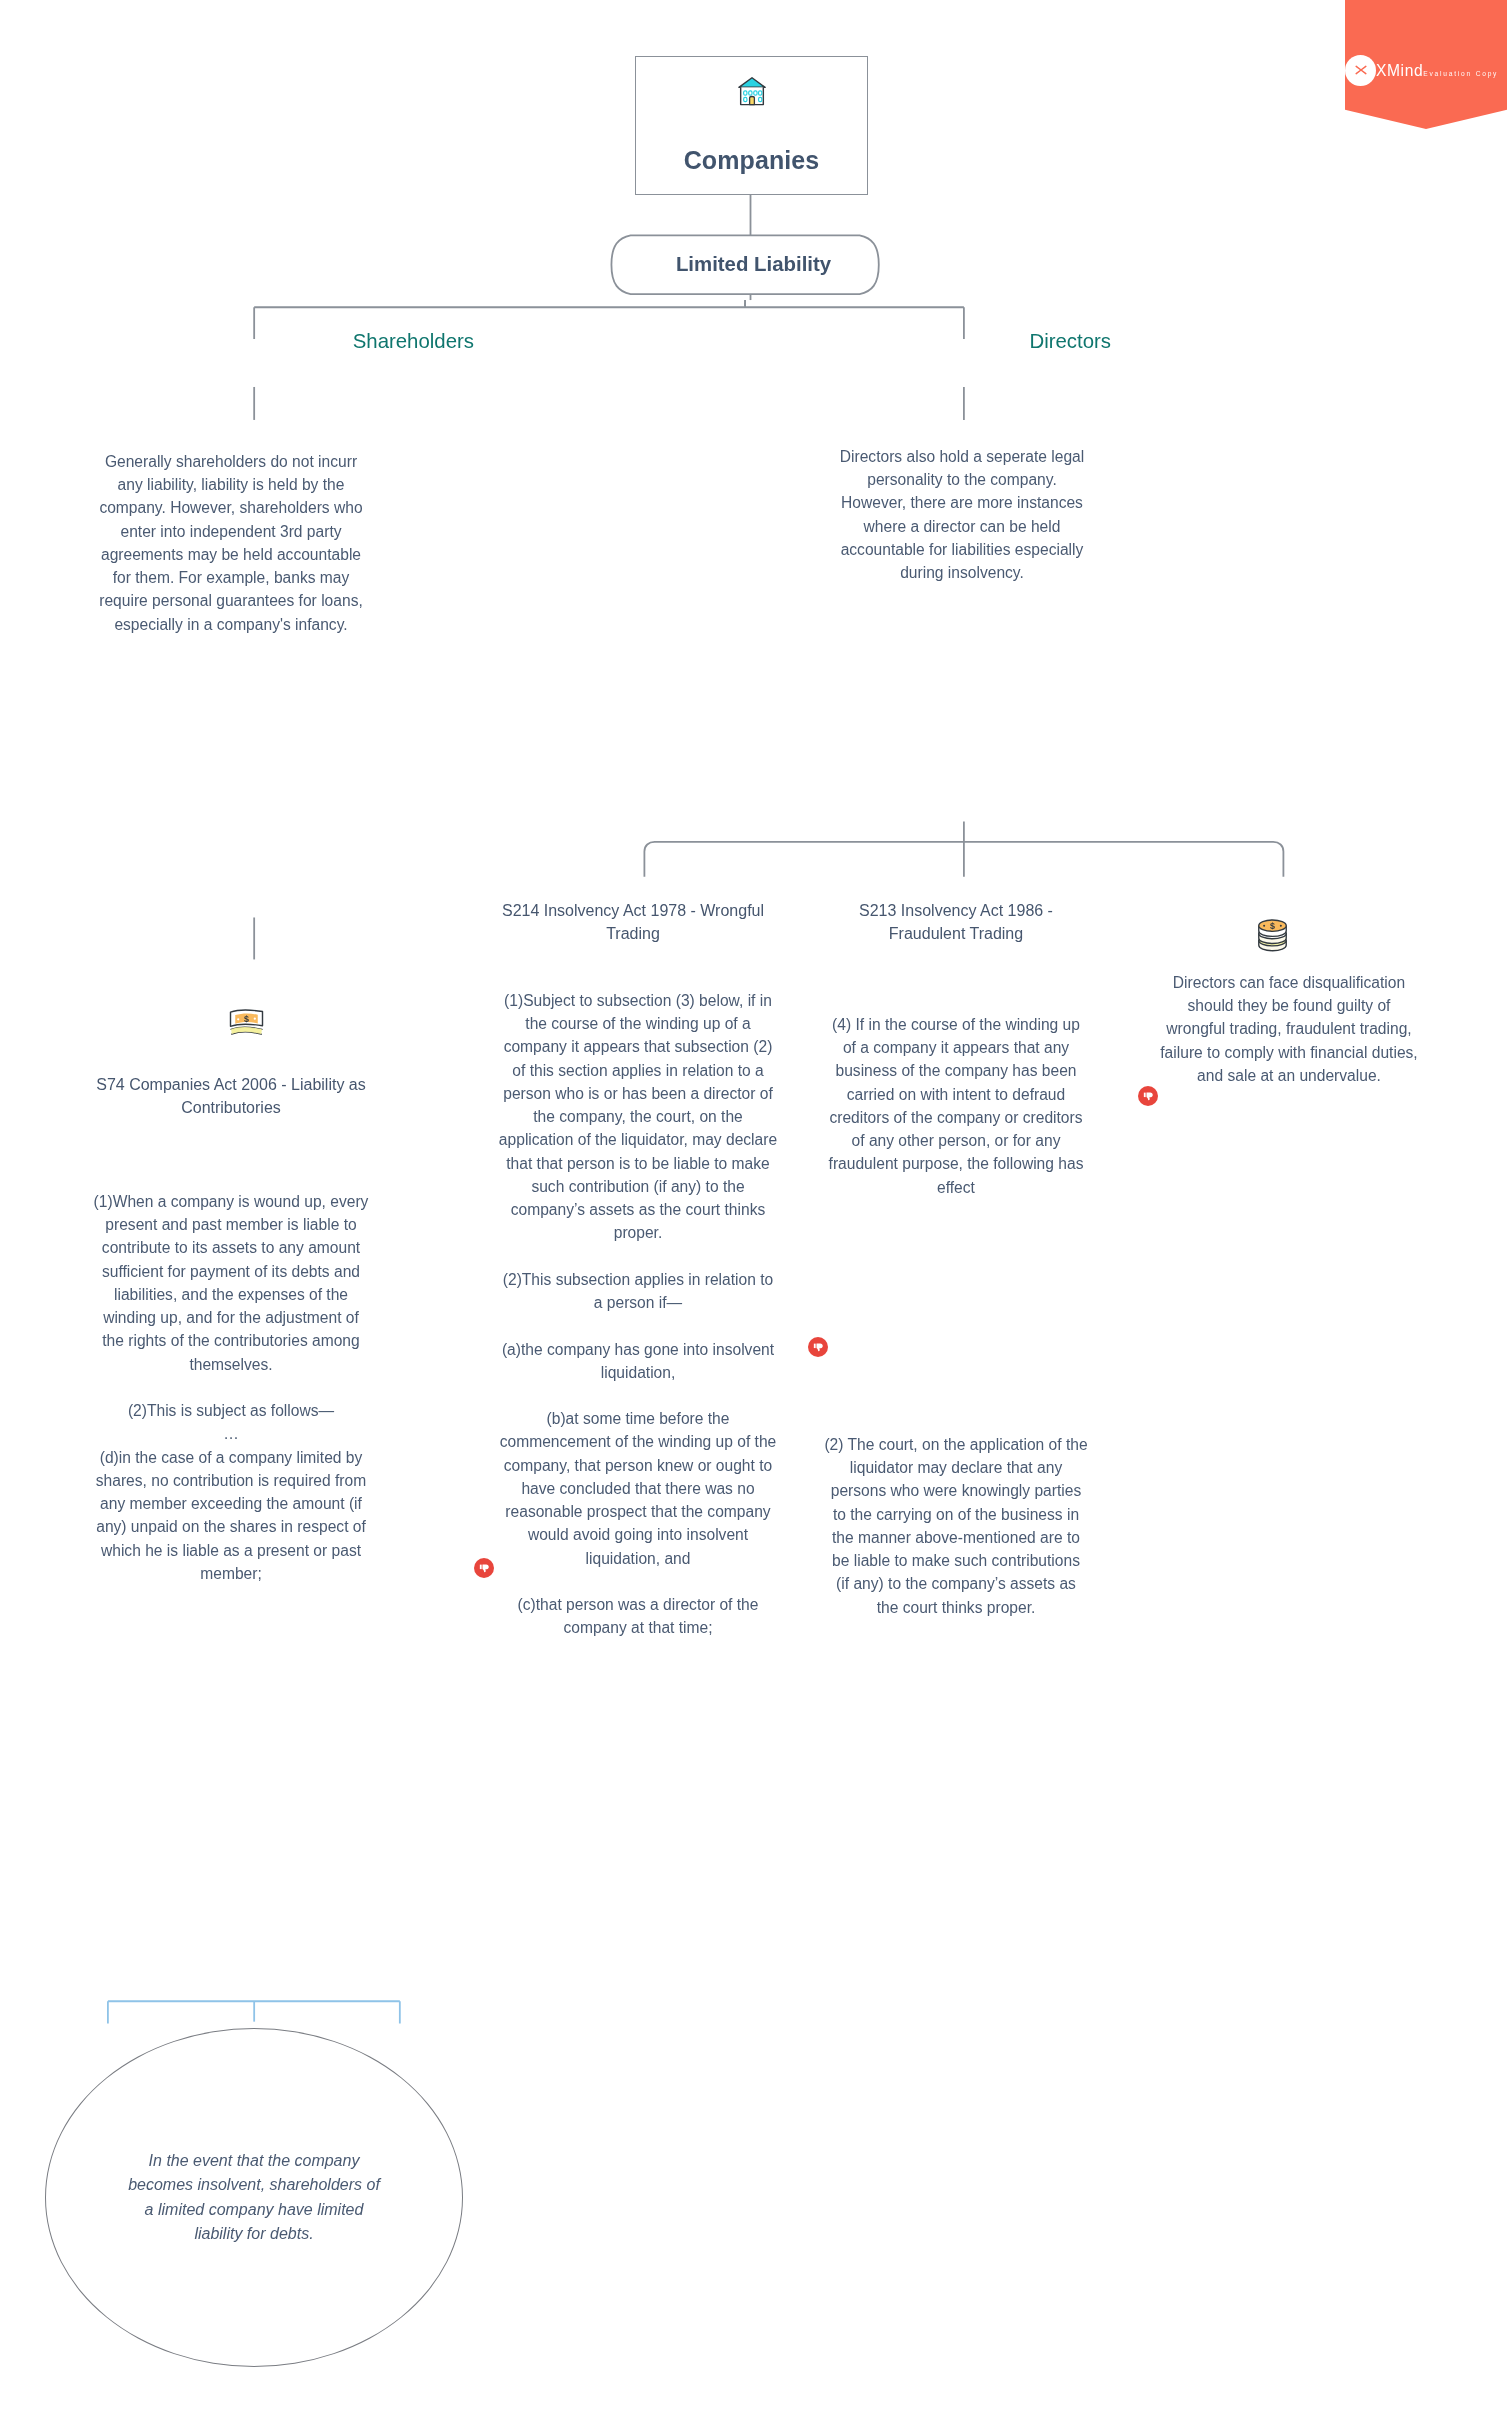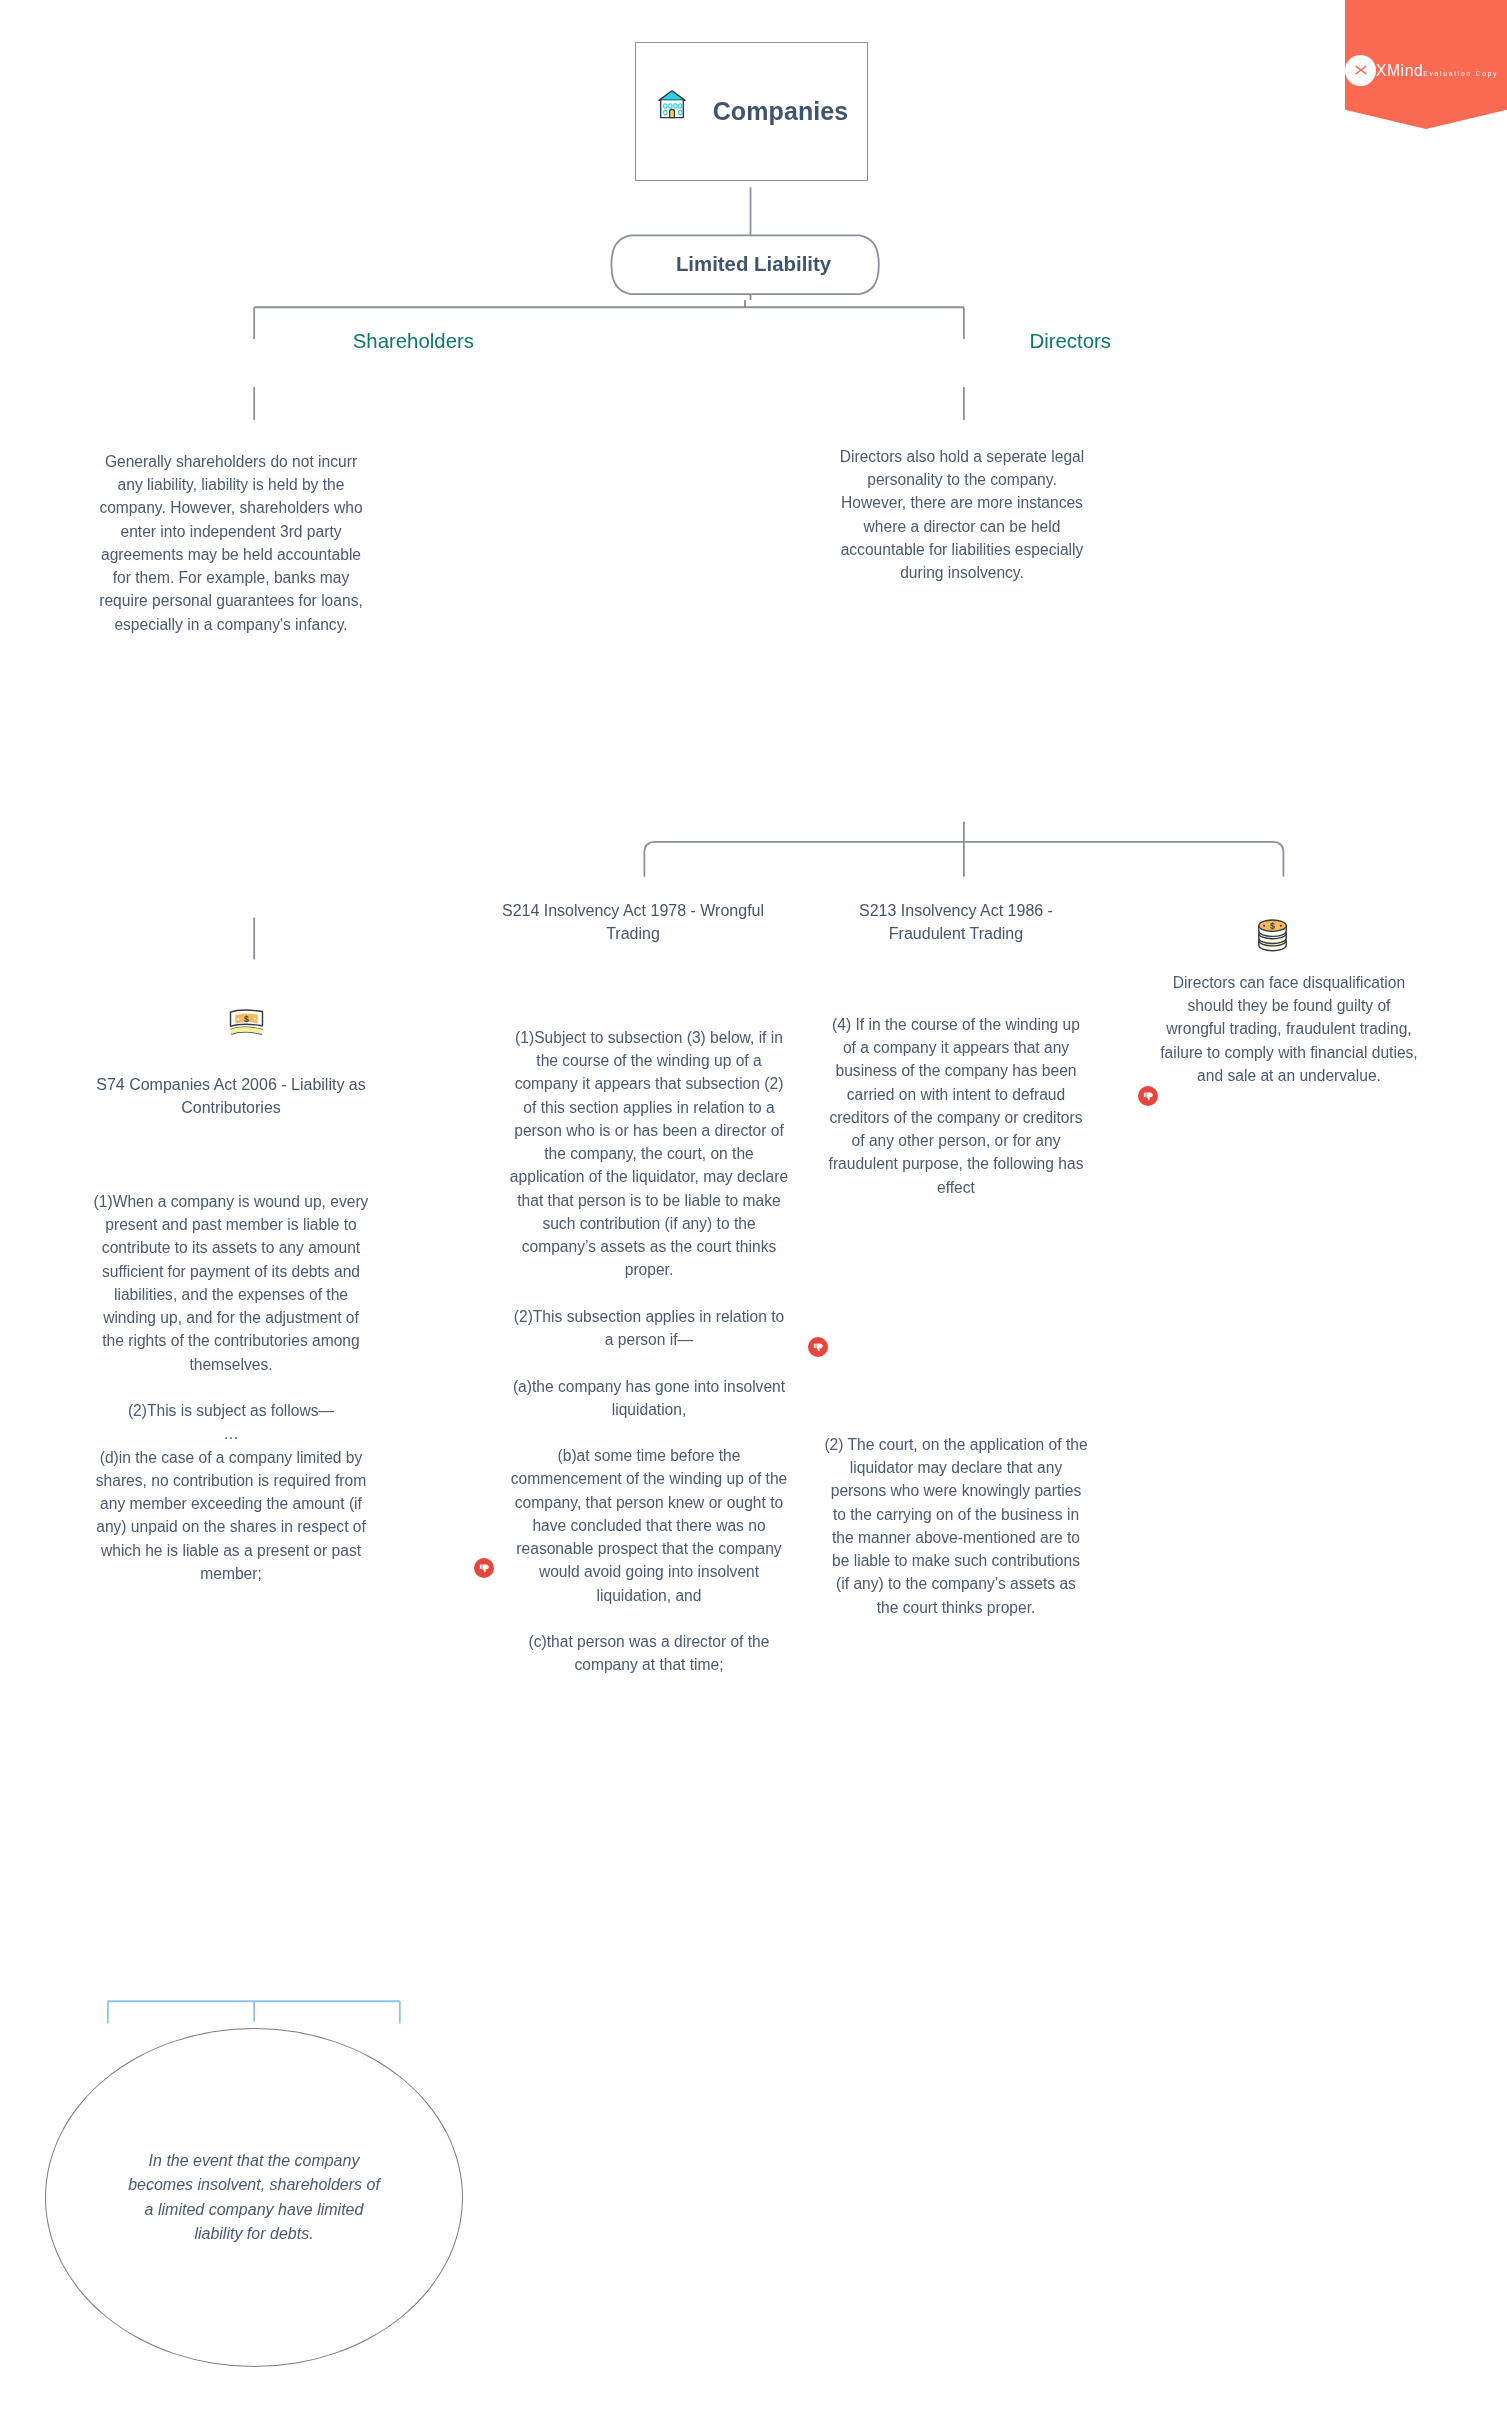--- a/index.html
+++ b/index.html
@@ -50,26 +50,26 @@
     color: #ffffff;
     font-size: 6.6px;
     letter-spacing: 1.8px;
     font-weight: 400;
     opacity: .97;
   }
 
   
   #root-node {
     position: absolute;
-    left: 635px; top: 42px;
+    left: 635px; top: 56px;
     width: 233px; height: 139px;
     border: 1.8px solid #8b9199;
     background: #ffffff;
     display: flex;
-    flex-direction: row;
+    flex-direction: column;
     align-items: center;
     justify-content: center;
     gap: 24px;
   }
   #root-node .root-icon { margin-bottom: 13px; }
   #root-node .root-label {
     font-size: 25px;
     font-weight: bold;
     color: #41546d;
     letter-spacing: 0.1px;
@@ -121,21 +121,21 @@
     white-space: pre-wrap;
   }
 
   #txt-shareholders-desc { left: 96px; top: 450px; width: 270px; }
   #txt-directors-desc    { left: 833px; top: 445px; width: 258px; }
 
   #s74-title  { left: 96px; top: 1073px; width: 270px; }
   #s74-body   { left: 93px; top: 1190px; width: 276px; }
 
   #s214-title { left: 492px; top: 899px; width: 282px; }
-  #s214-body  { left: 508px; top: 989px; width: 282px; margin-top: 37px; }
+  #s214-body  { left: 497px; top: 989px; width: 282px; }
 
   #s213-title { left: 821px; top: 899px; width: 270px; }
   #s213-body  { left: 824px; top: 1013px; width: 264px; }
   #s213-body2 { left: 824px; top: 1433px; width: 264px; text-align: center; }
 
   #disq-text  { left: 1157px; top: 971px; width: 264px; }
 
   
   .topic-icon {
     position: absolute;

